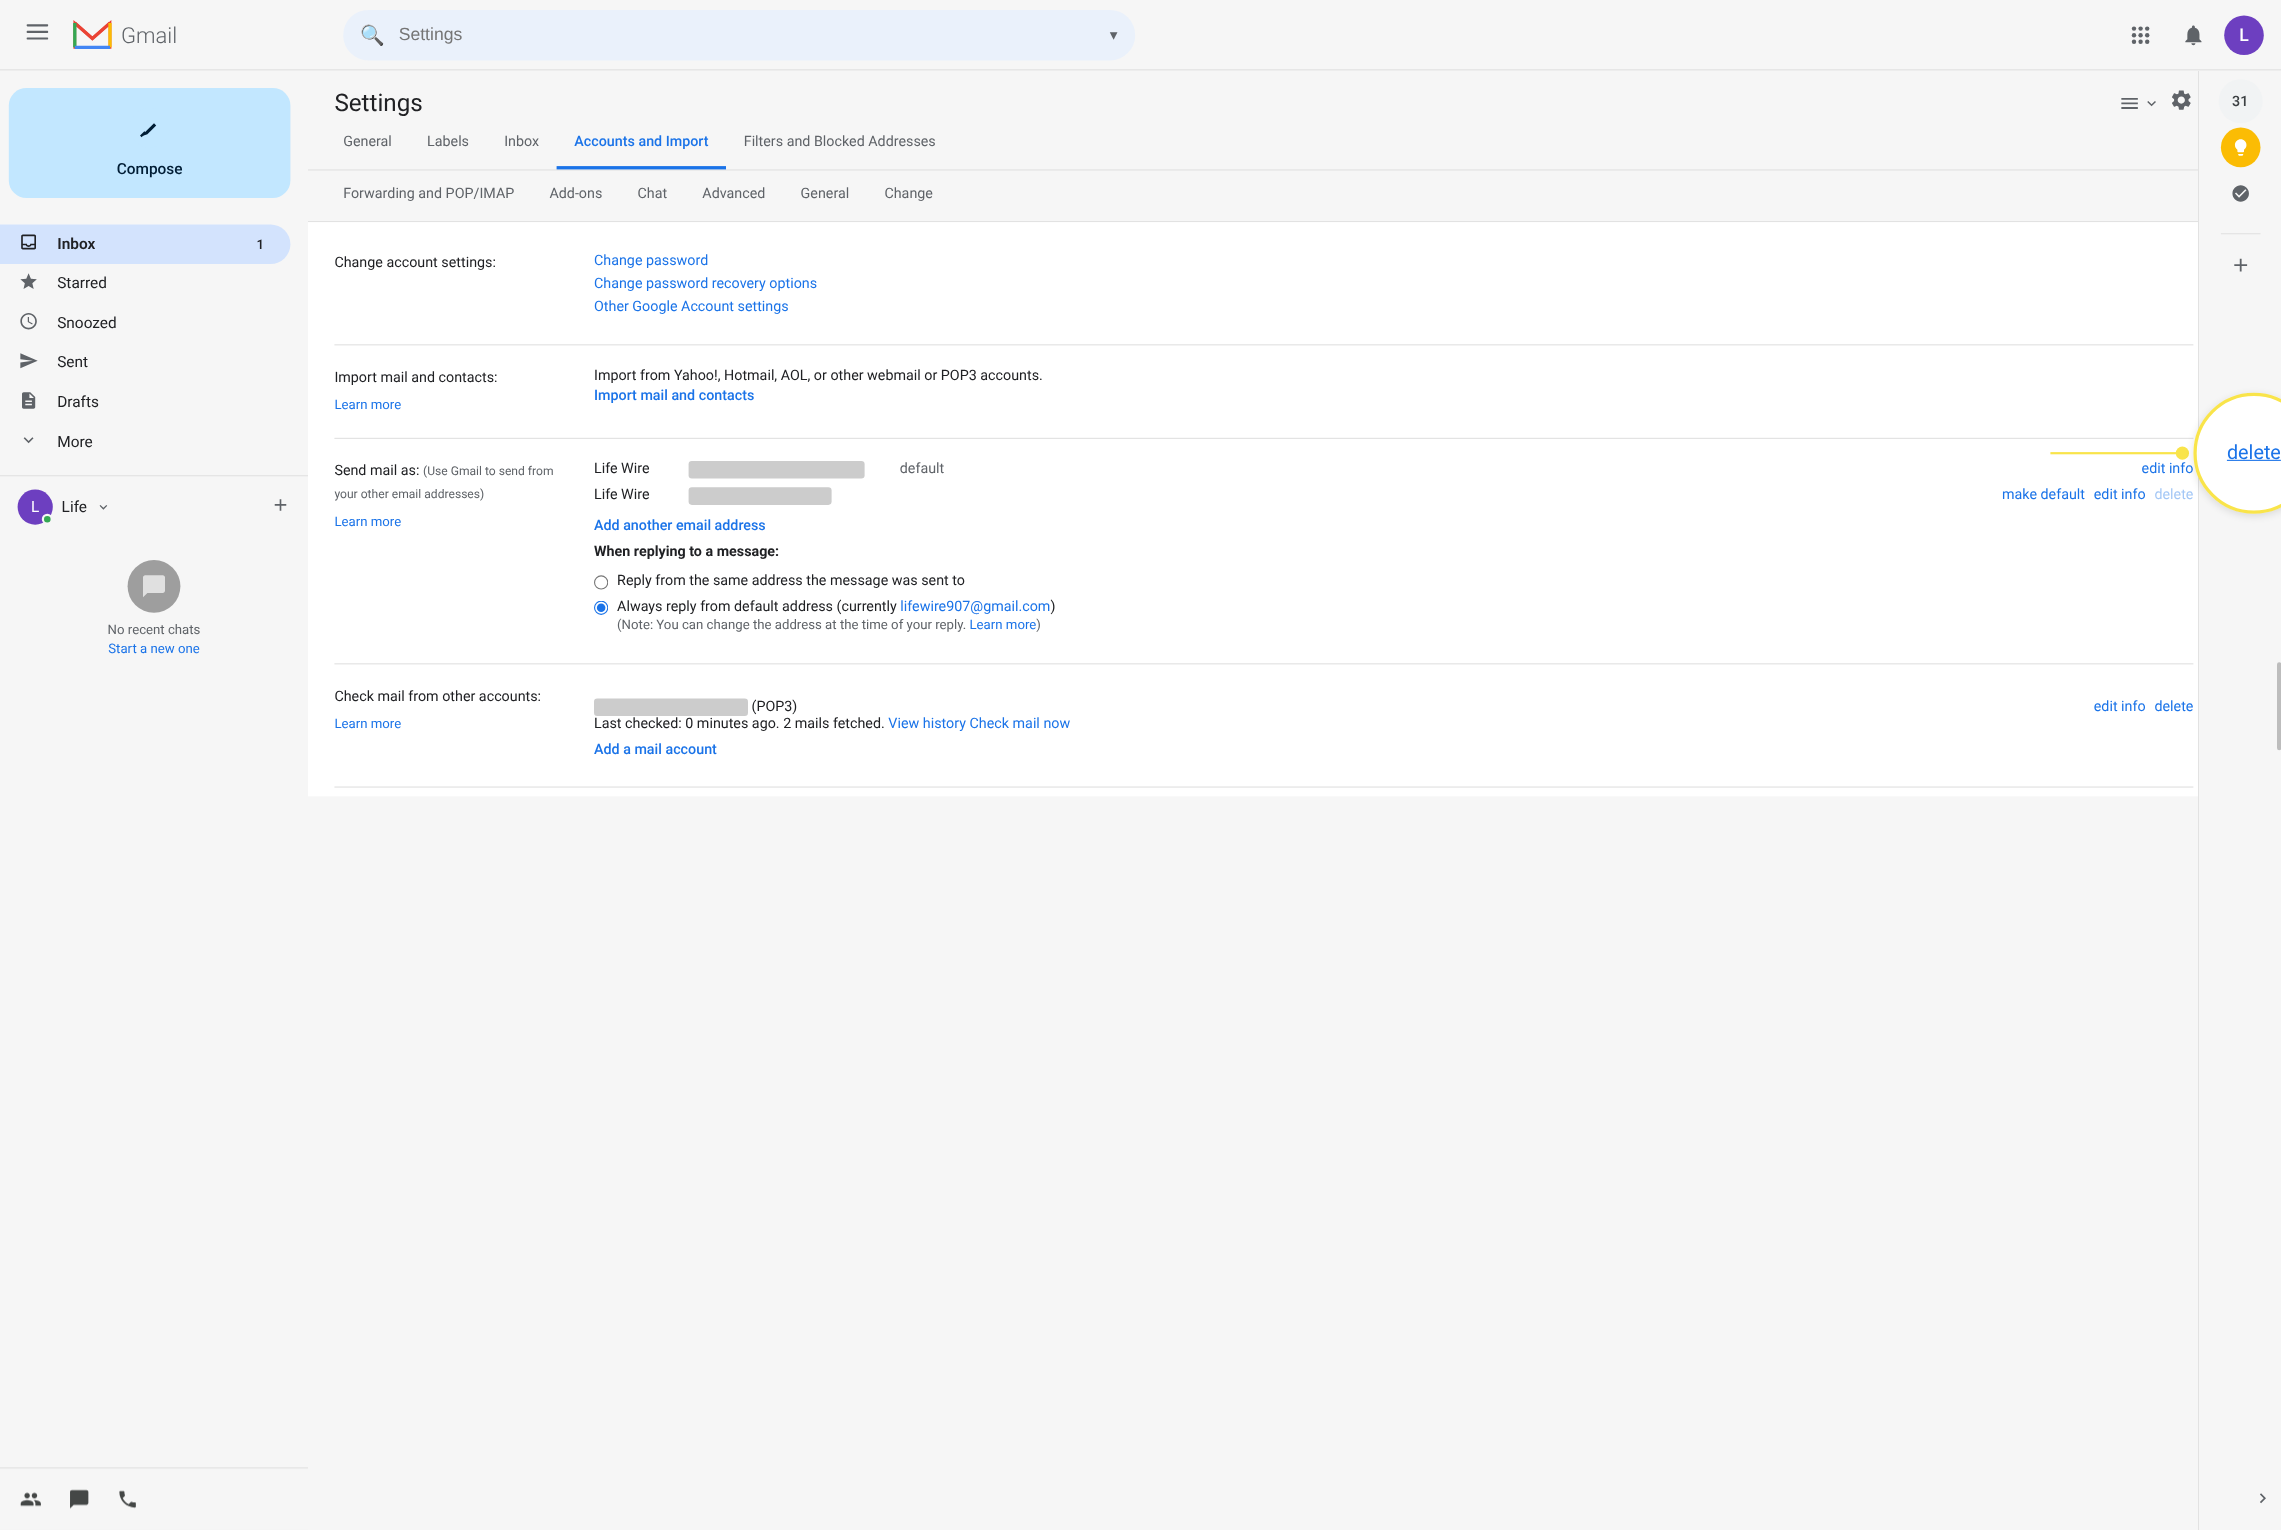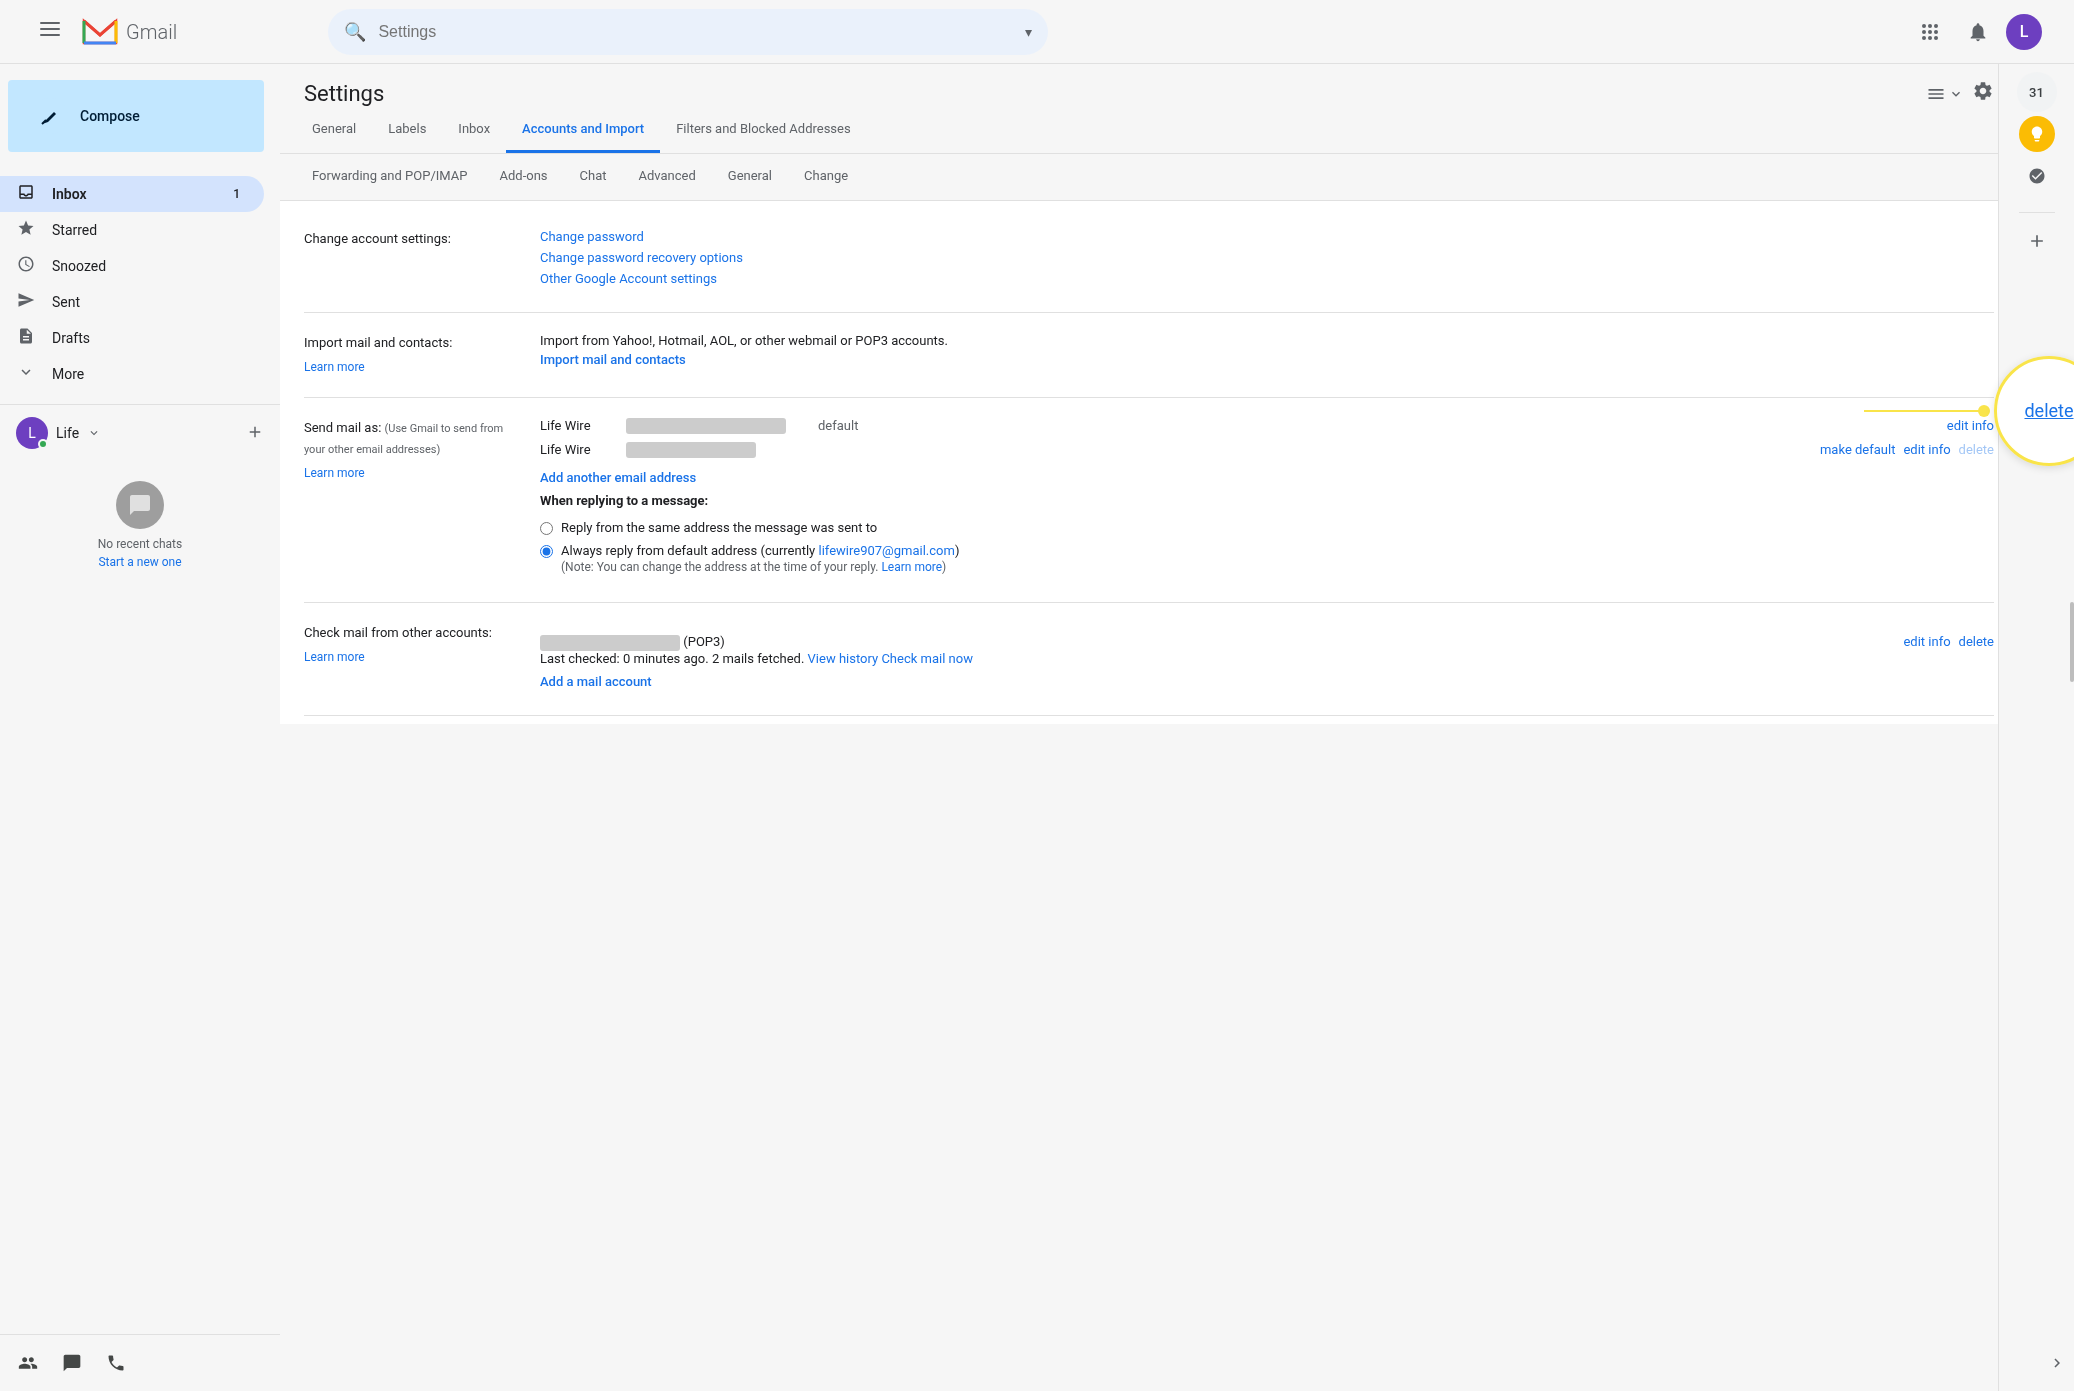--- a/index.html
+++ b/index.html
@@ -1,21 +1,21 @@
 <!DOCTYPE html>
 <html><head>
   <meta charset="utf-8">
   <style>
     * { box-sizing: border-box; margin: 0; padding: 0; }
     body { font-family: 'Google Sans', Roboto, Arial, sans-serif; background: #f6f6f6; color: #202124; font-size: 14px; }
 
     
     .topbar {
       display: flex; align-items: center; height: 64px;
-      background: #f6f6f6; padding: 0 32px; position: fixed; top: 0; left: 0; right: 0; z-index: 100;
+      background: #f6f6f6; padding: 0 16px; position: fixed; top: 0; left: 0; right: 0; z-index: 100;
       border-bottom: 1px solid #e0e0e0;
     }
     .topbar-left { display: flex; align-items: center; width: 280px; gap: 12px; }
     .hamburger-icon { font-size: 20px; cursor: pointer; color: #5f6368; padding: 8px; border-radius: 50%; }
     .gmail-logo { display: flex; align-items: center; gap: 4px; }
 
     .search-bar {
       flex: 1; max-width: 720px; margin: 0 16px;
       background: #eaf1fb; border-radius: 24px; height: 46px;
       display: flex; align-items: center; padding: 0 16px; gap: 12px;
@@ -30,23 +30,23 @@
     .layout { display: flex; margin-top: 64px; }
 
     
     .sidebar {
       width: 280px; min-height: calc(100vh - 64px); background: #f6f6f6;
       padding: 8px 0; position: fixed; top: 64px; left: 0; bottom: 0;
       overflow-y: auto;
     }
     .compose-btn {
       display: flex; align-items: center; gap: 12px;
-      background: #c2e7ff; border-radius: 4px; padding: 18px 24px;
+      background: #c2e7ff; border-radius: 16px; padding: 18px 24px;
       margin: 8px 16px 16px 8px; cursor: pointer; font-size: 14px; font-weight: 500;
-      color: #001d35; width: calc(100% - 24px);
+      color: #001d35; width: calc(100% - 24px); flex-direction: column;
     }
 
     .sidebar-item {
       display: flex; align-items: center; gap: 16px;
       padding: 4px 24px 4px 16px; height: 36px; cursor: pointer;
       border-radius: 0 18px 18px 0; margin-right: 16px;
       font-size: 14px; color: #202124;
     }
     .sidebar-item.active { background: #d3e3fd; font-weight: 600; }
     .sidebar-item .icon { font-size: 18px; color: #444746; width: 20px; text-align: center; }

